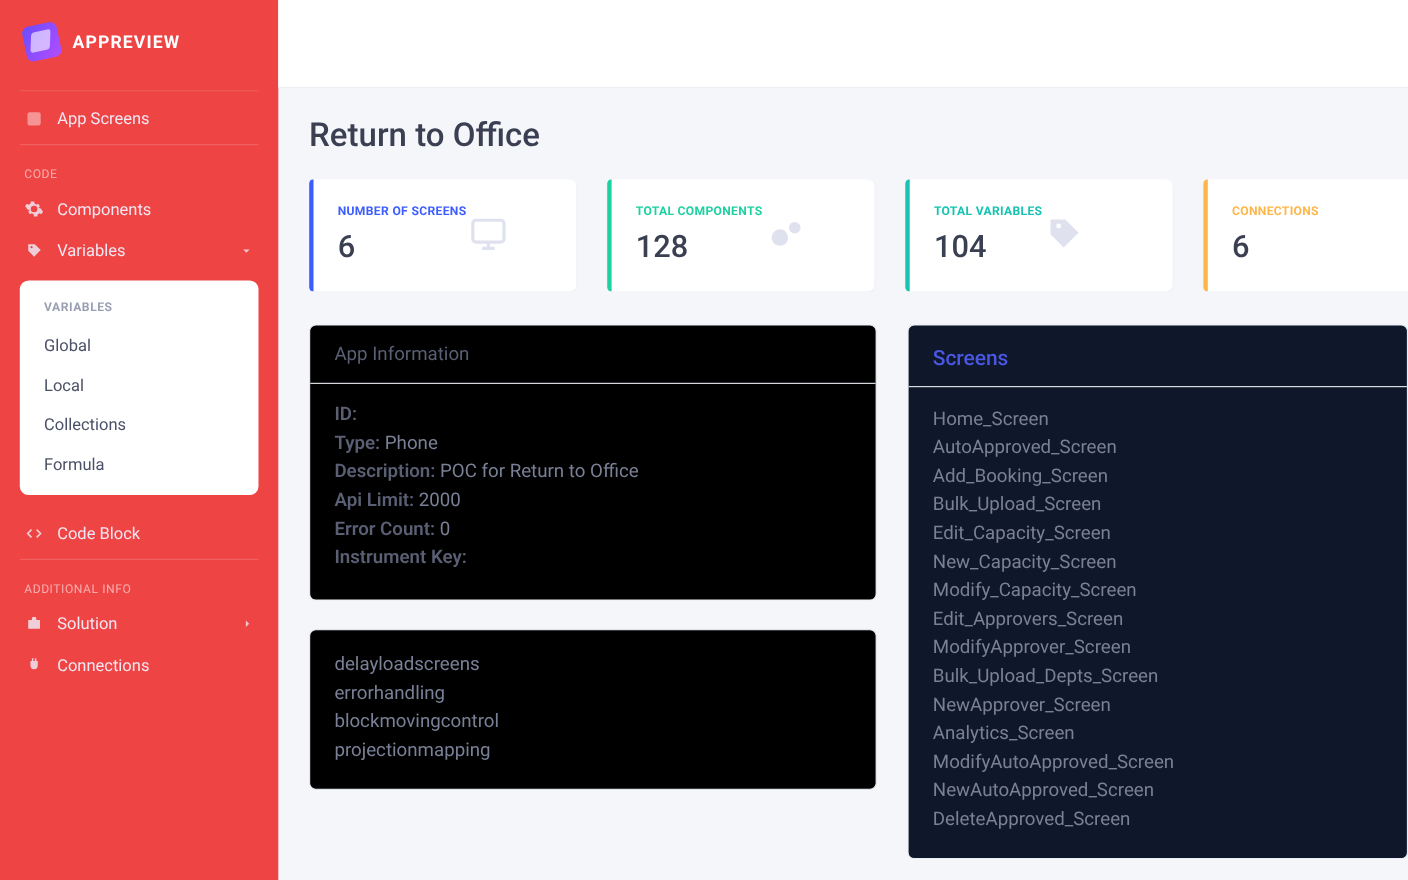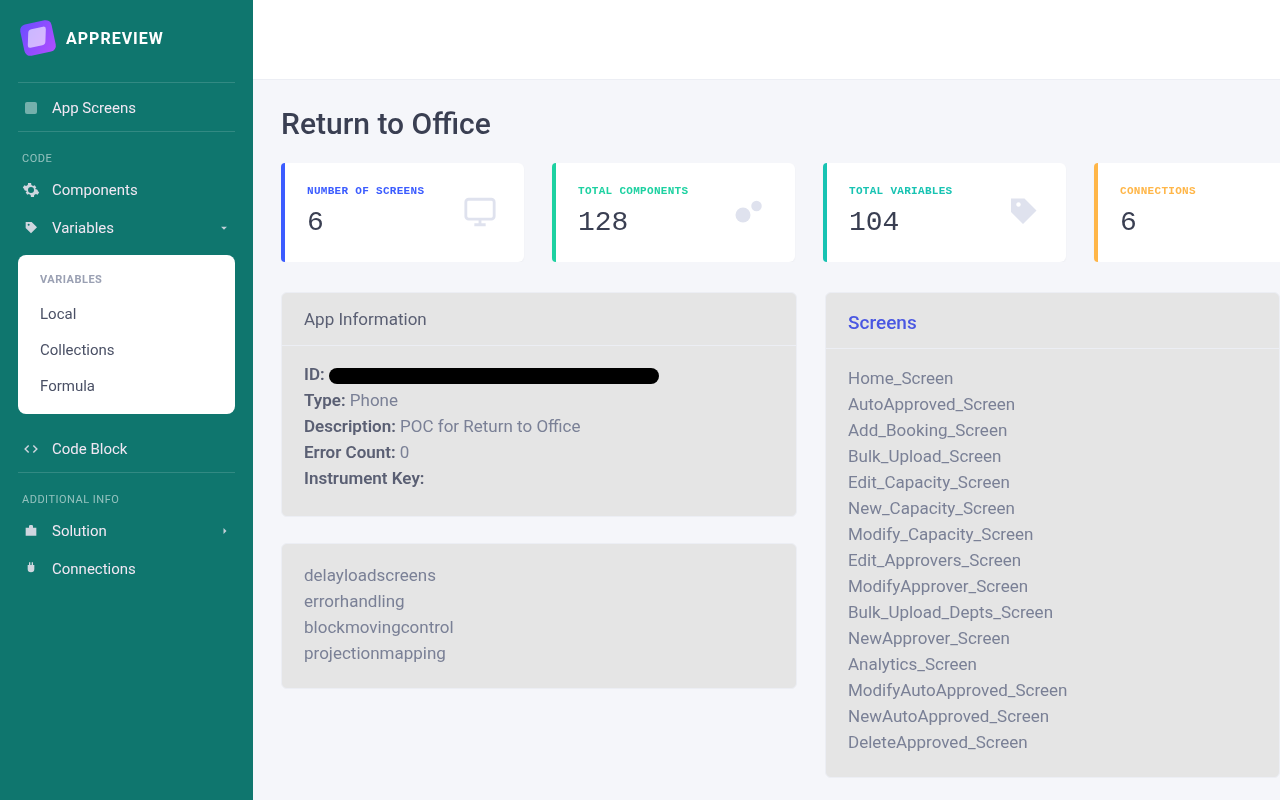--- a/index.html
+++ b/index.html
@@ -2,21 +2,21 @@
 <html><head>
 <meta charset="utf-8">
 <style>
 * { box-sizing: border-box; margin: 0; padding: 0; }
 body { font-family: -apple-system, BlinkMacSystemFont, "Segoe UI", Roboto, sans-serif; background: #f5f6fa; color: #3d4354; overflow-x: hidden; }
 
 .app { display: flex; min-height: 100vh; }
 
 .sidebar {
   width: 253px; min-width: 253px;
-  background: #0f766e;
+  background: #ef4444;
   color: #fff;
   padding: 0;
   display: flex; flex-direction: column;
 }
 .brand { display: flex; align-items: center; gap: 12px; padding: 22px 20px 24px 22px; }
 .brand-logo {
   width: 32px; height: 32px;
   background: linear-gradient(135deg, #6a4dff 0%, #b34dff 100%);
   transform: rotate(-12deg);
   border-radius: 6px;
@@ -69,21 +69,21 @@
 .page-title { font-size: 30px; font-weight:500; color:#3a3f52; margin-bottom: 22px; }
 
 .stat-row { display:flex; gap:28px; overflow:hidden; margin-bottom: 30px; }
 .stat-card {
   background:#fff;
   border-radius:6px;
   flex: 0 0 243px;
   padding: 22px 24px 24px 26px;
   position:relative;
   box-shadow: 0 1px 2px rgba(0,0,0,0.04);
-  display:flex; justify-content:space-between; align-items:center;font-family:Liberation Mono, monospace;
+  display:flex; align-items:center;
 }
 .stat-card::before {
   content:""; position:absolute; left:0; top:0; bottom:0; width:4px; border-radius:4px 0 0 4px;
 }
 .stat-blue::before { background:#3b5cff; }
 .stat-green::before { background:#1dd1a1; }
 .stat-teal::before { background:#17c3b2; }
 .stat-yellow::before { background:#ffb648; }
 
 .stat-label { font-size:11px; font-weight:700; letter-spacing:0.3px; margin-bottom:10px; }
@@ -91,31 +91,31 @@
 .stat-green .stat-label { color:#1dd1a1; }
 .stat-teal .stat-label { color:#17c3b2; }
 .stat-yellow .stat-label { color:#ffb648; }
 .stat-value { font-size:28px; font-weight:500; color:#3a3f52; }
 .stat-icon { color:#dfe2ee; }
 
 .cols { display:flex; gap:28px; align-items:flex-start; }
 .col-left { flex: 0 0 516px; display:flex; flex-direction:column; gap:26px; }
 .col-right { flex: 1; min-width:0; }
 
-.panel { background:#e5e5e5; border:1px solid #eceef4; border-radius:6px; }
+.panel { background:#000000; border:1px solid #eceef4; border-radius:6px; }
 .panel-header { padding:16px 22px; border-bottom:1px solid #eceef4; font-size:17px; color:#5a5f73; display:flex; align-items:center; justify-content:space-between; cursor:pointer; }
 .panel-header.link { color:#4a57e2; cursor:pointer; }
 .panel-body { padding: 18px 22px 22px 22px; }
 .kv { font-size:17px; color:#7a8096; margin-bottom:6px; }
 .kv .k { font-weight:600; color:#5a5f73; }
 .redact { display:inline-block; width:330px; height:16px; background:#000; border-radius:10px; vertical-align:middle; }
 
 .list-item { font-size:17px; color:#7a8096; padding:3px 0; }
 
-.screens-panel { background:#e5e5e5; border:1px solid #eceef4; border-radius:6px; min-width:400px; }
+.screens-panel { background:#0f172a; border:1px solid #eceef4; border-radius:6px; min-width:400px; }
 .screens-header { padding:18px 22px 14px 22px; font-size:19px; color:#4a57e2; font-weight:500; border-bottom:1px solid #eceef4; cursor:pointer; }
 .screens-body { padding: 16px 22px 22px 22px; }
 .screens-body .list-item { cursor:pointer; }
 
 svg { display:block; }
 </style>
 </head>
 <body>
 
 <div class="app">
@@ -156,20 +156,21 @@
       <span>Variables</span>
       <span class="chev">
         <svg width="14" height="14" viewBox="0 0 24 24" fill="currentColor">
             <path d="M7 10l5 5 5-5z"></path>
           </svg>
       </span>
     </div>
 
     <div class="submenu">
       <div class="submenu-heading">VARIABLES</div>
+      <div class="submenu-item">Global</div>
       <div class="submenu-item">Local</div>
       <div class="submenu-item">Collections</div>
       <div class="submenu-item">Formula</div>
     </div>
 
     <div class="side-item">
       <span class="side-icon">
         <svg width="18" height="14" viewBox="0 0 24 24" fill="none" stroke="currentColor" stroke-width="2.5">
             <path d="M8 6l-6 6 6 6M16 6l6 6-6 6"></path>
           </svg>
@@ -255,20 +256,21 @@
       </div>
 
       <div class="cols">
         <div class="col-left">
           <div class="panel">
             <div class="panel-header">App Information</div>
             <div class="panel-body">
               <div class="kv"><span class="k">ID:</span> <span class="redact"></span></div>
               <div class="kv"><span class="k">Type:</span> <span>Phone</span></div>
               <div class="kv"><span class="k">Description:</span> <span>POC for Return to Office</span></div>
+              <div class="kv"><span class="k">Api Limit:</span> <span>2000</span></div>
               <div class="kv"><span class="k">Error Count:</span> <span>0</span></div>
               <div class="kv"><span class="k">Instrument Key:</span> <span></span></div>
             </div>
           </div>
 
           <div class="panel">
             <div class="panel-body">
               <div class="list-item">delayloadscreens</div>
               <div class="list-item">errorhandling</div>
               <div class="list-item">blockmovingcontrol</div>

